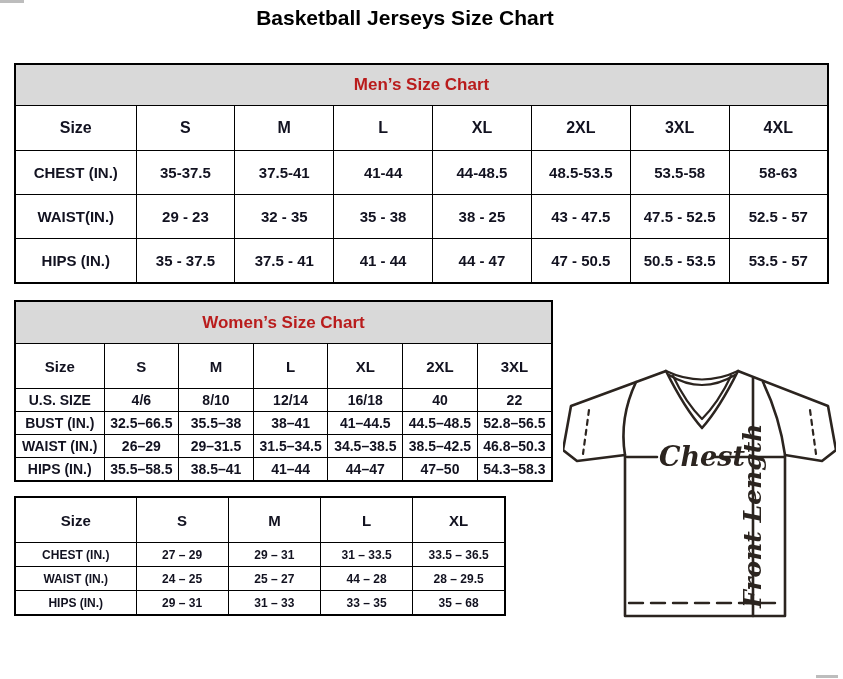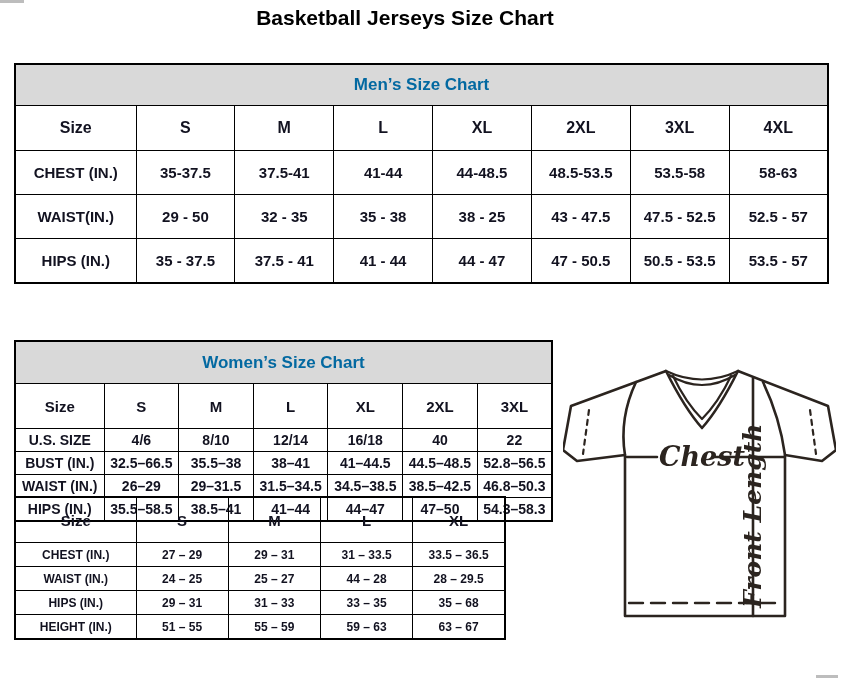--- a/index.html
+++ b/index.html
@@ -3,27 +3,27 @@
 <meta charset="utf-8">
 <style>
   html,body{margin:0;padding:0;background:#ffffff;}
   #page{position:relative;width:843px;height:679px;background:#ffffff;overflow:hidden;
         font-family:"Liberation Sans",sans-serif;}
   .page-title{position:absolute;top:6px;left:0;width:810px;text-align:center;
         font-size:21px;font-weight:bold;color:#000;}
   table.tbl{position:absolute;border-collapse:collapse;table-layout:fixed;
         font-weight:bold;text-align:center;color:#121220;border:2px solid #000;}
   table.tbl td{border:1px solid #000;padding:0;overflow:hidden;white-space:nowrap;}
-  tr.band td{background:#d9d9d9;font-size:17px;height:40px;color:#0369a1;}
+  tr.band td{background:#d9d9d9;font-size:17px;height:40px;color:#b91c1c;}
   
   table.men{left:14px;top:63px;width:815px;}
   table.men tr.szrow td{height:44px;font-size:16px;}
   table.men tr.drow td{height:43px;font-size:15px;}
   
-  table.women{left:14px;top:300px;width:539px;margin-top:40px;}
+  table.women{left:14px;top:300px;width:539px;}
   table.women tr.band td{height:41px;}
   table.women tr.szrow td{height:44px;font-size:15px;}
   table.women tr.drow td{height:22px;font-size:14px;}
   
   table.youth{left:14px;top:496px;width:492px;}
   table.youth tr.szrow td{height:44px;font-size:15px;}
   table.youth tr.drow td{height:23px;font-size:12px;}
   
   .jersey{position:absolute;left:563px;top:366px;width:273px;height:256px;}
   .jersey text{font-family:"DejaVu Serif","Liberation Serif",serif;
@@ -69,21 +69,21 @@
       <td>35-37.5</td>
       <td>37.5-41</td>
       <td>41-44</td>
       <td>44-48.5</td>
       <td>48.5-53.5</td>
       <td>53.5-58</td>
       <td>58-63</td>
     </tr>
     <tr class="drow">
       <td>WAIST(IN.)</td>
-      <td>29 - 50</td>
+      <td>29 - 23</td>
       <td>32 - 35</td>
       <td>35 - 38</td>
       <td>38 - 25</td>
       <td>43 - 47.5</td>
       <td>47.5 - 52.5</td>
       <td>52.5 - 57</td>
     </tr>
     <tr class="drow">
       <td>HIPS (IN.)</td>
       <td>35 - 37.5</td>
@@ -189,27 +189,20 @@
       <td>44 – 28</td>
       <td>28 – 29.5</td>
     </tr>
     <tr class="drow">
       <td>HIPS (IN.)</td>
       <td>29 – 31</td>
       <td>31 – 33</td>
       <td>33 – 35</td>
       <td>35 – 68</td>
     </tr>
-    <tr class="drow">
-      <td>HEIGHT (IN.)</td>
-      <td>51 – 55</td>
-      <td>55 – 59</td>
-      <td>59 – 63</td>
-      <td>63 – 67</td>
-    </tr>
     </tbody>
   </table>
 
   <svg class="jersey" viewBox="0 0 273 256">
     <g fill="none" stroke="#2b241f" stroke-width="2.6" stroke-linejoin="round" stroke-linecap="round">
 
       <path d="M103,5 L8,40 L0,84 L14,95 L62,89 L62,250 L222,250 L222,89 L259,95 L273,84 L265,40 L175,5"></path>
 
       <path d="M73,16 Q56,52 62,89"></path>
       <path d="M200,16 Q217,52 222,89"></path>

